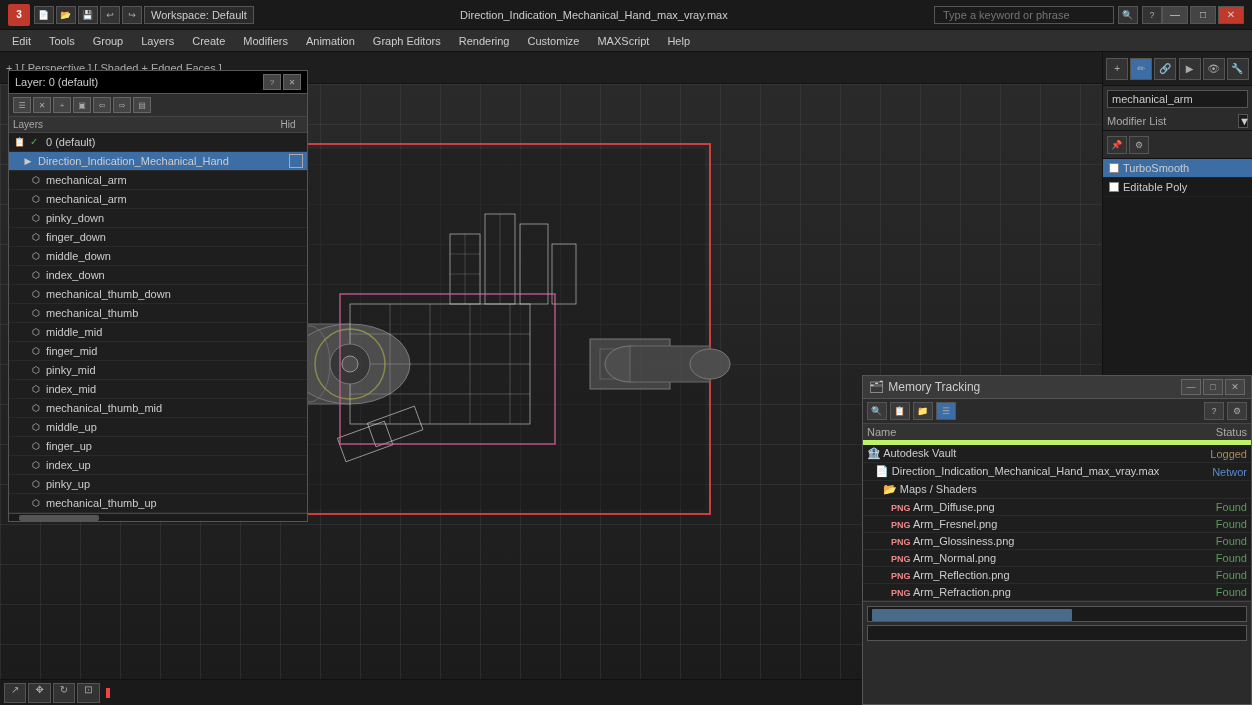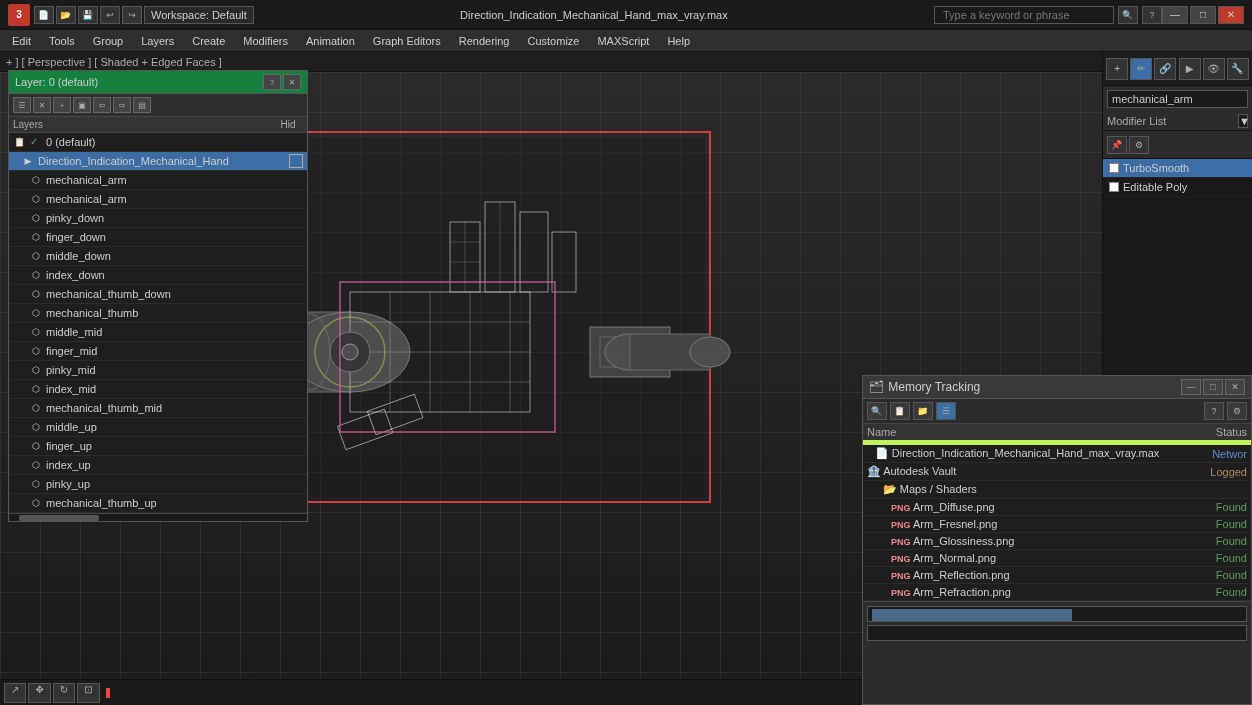--- a/index.html
+++ b/index.html
@@ -16,21 +16,21 @@
     #titlebar-search { background: #1a1a1a; border: 1px solid #555; padding: 2px 8px; width: 180px; color: #aaa; font-size: 11px; }
     #titlebar-winbtns { display: flex; gap: 2px; }
     .win-btn { width: 26px; height: 18px; background: #444; border: 1px solid #555; cursor: pointer; display: flex; align-items: center; justify-content: center; font-size: 10px; color: #ccc; }
     .win-btn.close { background: #c0392b; }
 
     
     #menubar { height: 22px; background: #2f2f2f; display: flex; align-items: center; padding: 0 4px; border-bottom: 1px solid #111; gap: 2px; }
     .menu-item { padding: 2px 8px; cursor: pointer; font-size: 11px; color: #ccc; }
 
     
-    #viewport-label { height: 20px; background: #1e1e1e; display: flex; align-items: center; padding: 0 6px; border-bottom: 1px solid #111; }
+    #viewport-label { height: 32px; background: #1e1e1e; display: flex; align-items: center; padding: 0 6px; border-bottom: 1px solid #111; }
     #viewport-label span { font-size: 11px; color: #aaa; }
 
     
     #main { display: flex; height: calc(705px - 52px); }
 
     
     #viewport { flex: 1; background: #3a3a3a; position: relative; overflow: hidden; }
     #viewport-canvas { width: 100%; height: 100%; background: linear-gradient(180deg, #2a2a2a 0%, #1a1a1a 100%); position: relative; }
 
     
@@ -57,21 +57,21 @@
     #turbosmooth-panel { padding: 4px; }
     #turbosmooth-title { font-size: 11px; color: #ccc; background: #3a5a7a; padding: 2px 4px; margin-bottom: 4px; text-align: center; }
     .ts-section { font-size: 10px; color: #aaa; padding: 2px 0; }
     .ts-row { display: flex; align-items: center; justify-content: space-between; padding: 2px 2px; font-size: 11px; }
     .ts-input { width: 35px; background: #1a1a1a; border: 1px solid #555; color: #ccc; font-size: 10px; padding: 1px 2px; text-align: right; }
     .ts-check-row { display: flex; align-items: center; gap: 4px; padding: 2px 2px; font-size: 11px; }
     .ts-checkbox { width: 12px; height: 12px; background: #1a1a1a; border: 1px solid #666; }
 
     
     #layer-panel { position: absolute; top: 70px; left: 8px; width: 300px; background: #2b2b2b; border: 1px solid #555; z-index: 20; }
-    #layer-panel-header { background: #15803d; padding: 3px 6px; display: flex; align-items: center; justify-content: space-between; border-bottom: 1px solid #555; }
+    #layer-panel-header { background: #000000; padding: 3px 6px; display: flex; align-items: center; justify-content: space-between; border-bottom: 1px solid #555; }
     #layer-panel-title { font-size: 11px; color: #ccc; }
     #layer-panel-controls { display: flex; gap: 2px; }
     .lp-btn { width: 18px; height: 16px; background: #444; border: 1px solid #666; cursor: pointer; display: flex; align-items: center; justify-content: center; font-size: 8px; color: #aaa; }
     #layer-toolbar { padding: 3px 4px; background: #2e2e2e; display: flex; align-items: center; gap: 2px; border-bottom: 1px solid #444; flex-wrap: wrap; }
     #layer-columns { display: flex; padding: 2px 4px; background: #333; border-bottom: 1px solid #444; }
     .layer-col { font-size: 10px; color: #aaa; }
     .layer-col-name { flex: 1; }
     .layer-col-hide { width: 30px; text-align: center; }
     #layer-list { max-height: 380px; overflow-y: auto; background: #1e1e1e; }
     .layer-row { padding: 2px 4px; display: flex; align-items: center; cursor: pointer; border-bottom: 1px solid #2a2a2a; }
@@ -452,28 +452,28 @@
     <div style="flex:1;"></div>
     <div class="at-btn">?</div>
     <div class="at-btn">⚙</div>
   </div>
   <div id="asset-table-header">
     <span class="at-col-name">Name</span>
     <span class="at-col-status">Status</span>
   </div>
   <div id="asset-table">
 
+    <div class="at-row">
+      <span class="at-name">🏦 Autodesk Vault</span>
+      <span class="at-status logged">Logged</span>
+    </div>
+
     <div class="at-row at-indent1">
       <span class="at-name">📄 Direction_Indication_Mechanical_Hand_max_vray.max</span>
       <span class="at-status network">Networ</span>
-    </div>
-
-    <div class="at-row">
-      <span class="at-name">🏦 Autodesk Vault</span>
-      <span class="at-status logged">Logged</span>
     </div>
 
     <div class="at-row at-indent2">
       <span class="at-name">📂 Maps / Shaders</span>
       <span class="at-status"></span>
     </div>
 
     <div class="at-row at-indent3">
       <span class="at-name"><span style="color:#e88;font-weight:bold;font-size:9px;">PNG</span> Arm_Diffuse.png</span>
       <span class="at-status found">Found</span>

